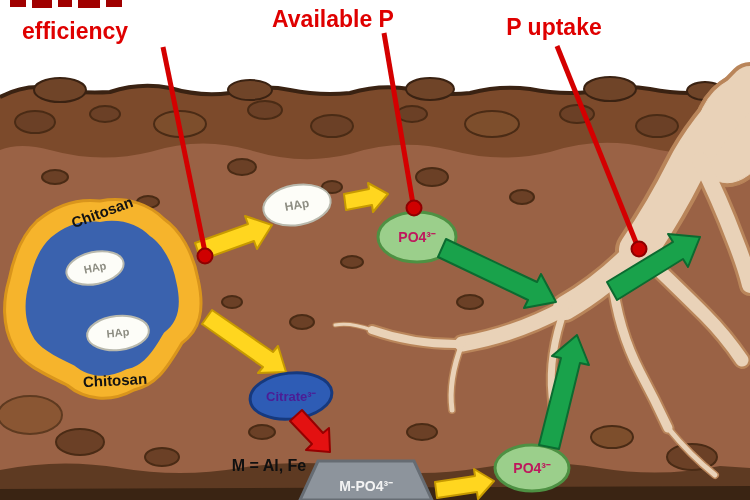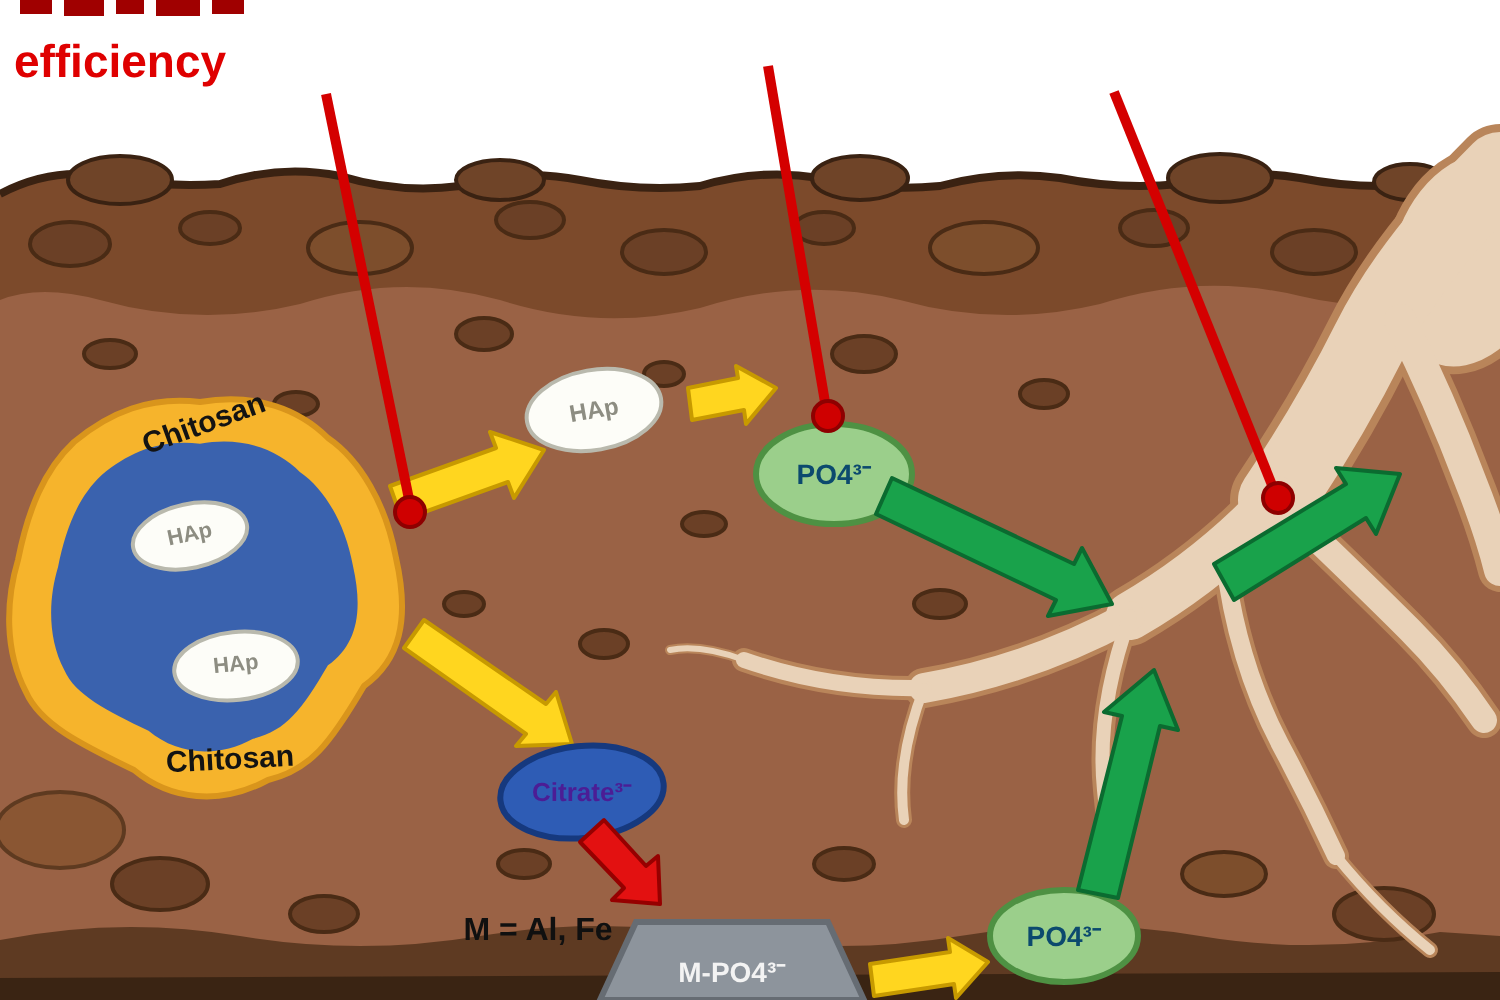--- a/index.html
+++ b/index.html
@@ -3,21 +3,21 @@
 <meta charset="utf-8">
 <style>
   html,body{margin:0;padding:0;}
   body{font-family:"Liberation Sans",sans-serif;background:#ffffff;}
   .stage{position:relative;width:750px;height:500px;overflow:hidden;background:#ffffff;}
   .stage svg{position:absolute;left:0;top:0;}
   .lbl{position:absolute;white-space:nowrap;transform:translate(-50%,-50%);line-height:1;}
   .callout{font-weight:700;font-size:23px;color:#df0000;letter-spacing:0px;}
   .chitosan{font-weight:700;font-size:15px;color:#131313;}
   .hap{font-weight:700;font-size:11px;color:#8d8d82;}
-  .po4{font-weight:700;font-size:14px;color:#0c4a6e;}
+  .po4{font-weight:700;font-size:14px;color:#be185d;}
   .citrate{font-weight:700;font-size:13px;color:#4c1d95;}
   .metal{font-weight:700;font-size:16px;color:#101010;}
   .mpo4{font-weight:700;font-size:14px;color:#f3f3f3;}
 </style>
 </head>
 <body>
 
 <div class="stage">
 
 <svg width="750" height="500" viewBox="0 0 750 500">
@@ -143,21 +143,23 @@
 
   <g fill="#a00000">
     <rect x="10" y="0" width="16" height="7"></rect>
     <rect x="32" y="0" width="20" height="8"></rect>
     <rect x="58" y="0" width="14" height="7"></rect>
     <rect x="78" y="0" width="22" height="8"></rect>
     <rect x="106" y="0" width="16" height="7"></rect>
   </g>
 </svg>
 
-<div class="lbl callout" style="left:60px;top:31px;text-align:right;">efficiency</div>
+<div class="lbl callout" style="left:75px;top:31px;text-align:right;">efficiency</div>
+<div class="lbl callout" style="left:333px;top:19px;">Available P</div>
+<div class="lbl callout" style="left:554px;top:27px;">P uptake</div>
 
 <div class="lbl chitosan" style="left:102px;top:212px;transform:translate(-50%,-50%) rotate(-20deg);">Chitosan</div>
 <div class="lbl chitosan" style="left:115px;top:380px;transform:translate(-50%,-50%) rotate(-3deg);">Chitosan</div>
 
 <div class="lbl hap" style="left:95px;top:268px;transform:translate(-50%,-50%) rotate(-12deg);">HAp</div>
 <div class="lbl hap" style="left:118px;top:333px;transform:translate(-50%,-50%) rotate(-6deg);">HAp</div>
 <div class="lbl hap" style="left:297px;top:205px;font-size:12px;transform:translate(-50%,-50%) rotate(-10deg);">HAp</div>
 
 <div class="lbl po4" style="left:417px;top:237px;">PO4³⁻</div>
 <div class="lbl po4" style="left:532px;top:468px;">PO4³⁻</div>

